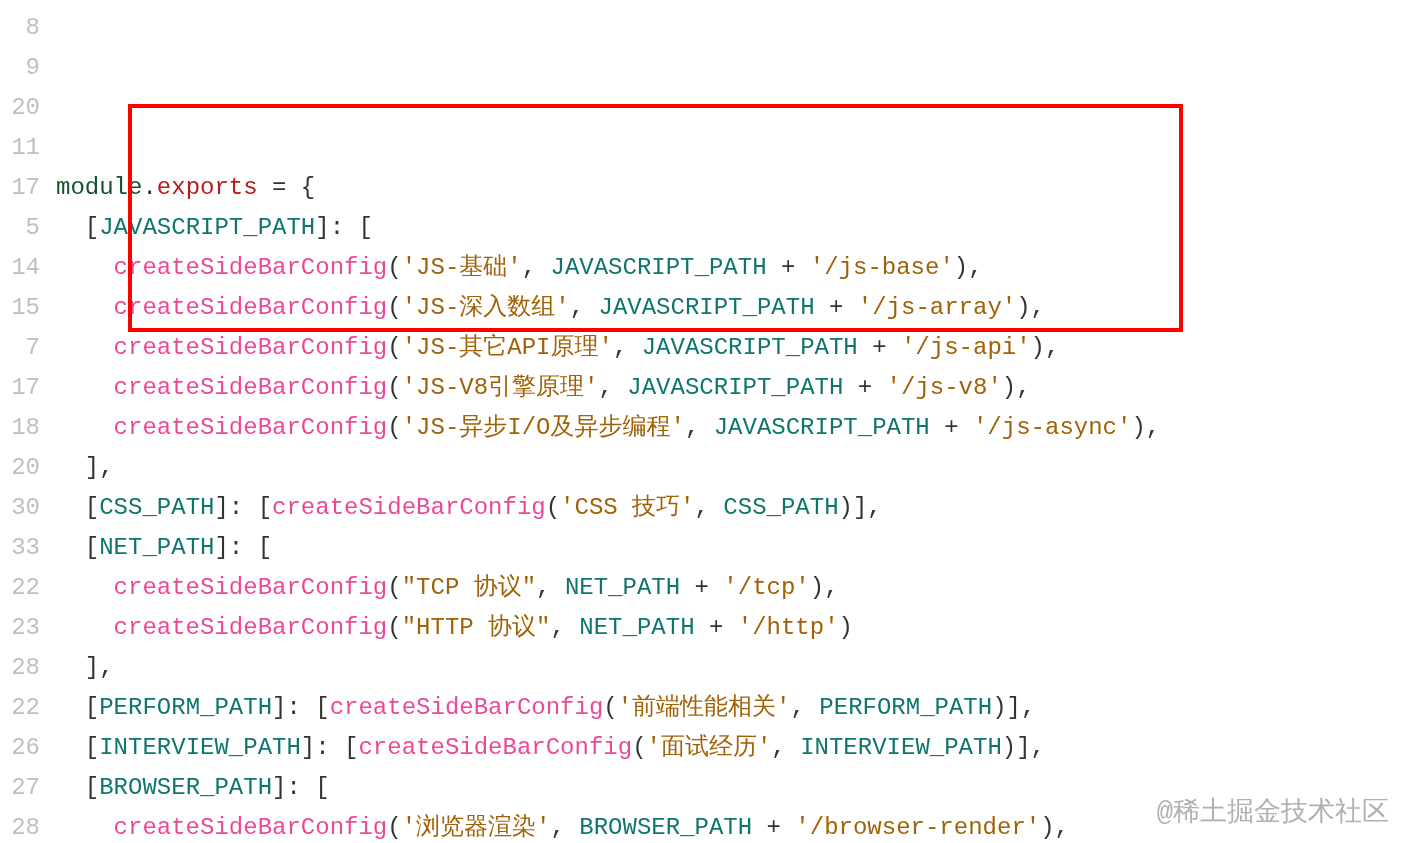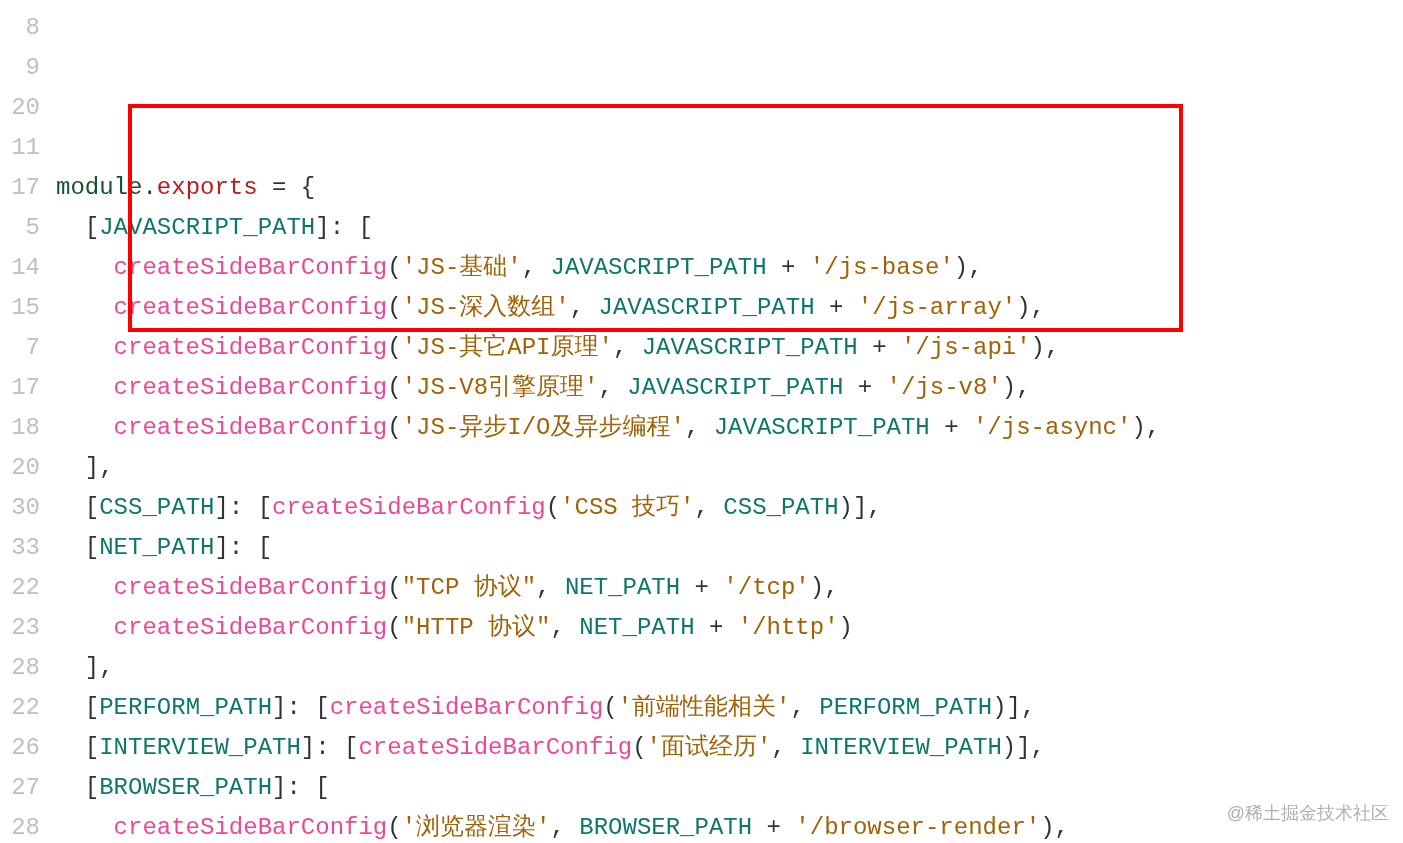--- a/index.html
+++ b/index.html
@@ -46,22 +46,22 @@
     position: absolute;
     border: 4px solid #ff0000;
     pointer-events: none;
     box-sizing: border-box;
   }
   .watermark {
     position: fixed;
     bottom: 10px;
     right: 14px;
     color: #b0b0b0;
-    font-size: 18px;
-    font-family: Liberation Sans, sans-serif;
+    font-size: 27px;
+    font-family: Liberation Mono, monospace;
     text-align: center;
   }
 </style>
 </head>
 <body>
 
 <div class="editor">
   <div class="gutter" id="gutter">
       <div>8</div>
       <div>9</div>

